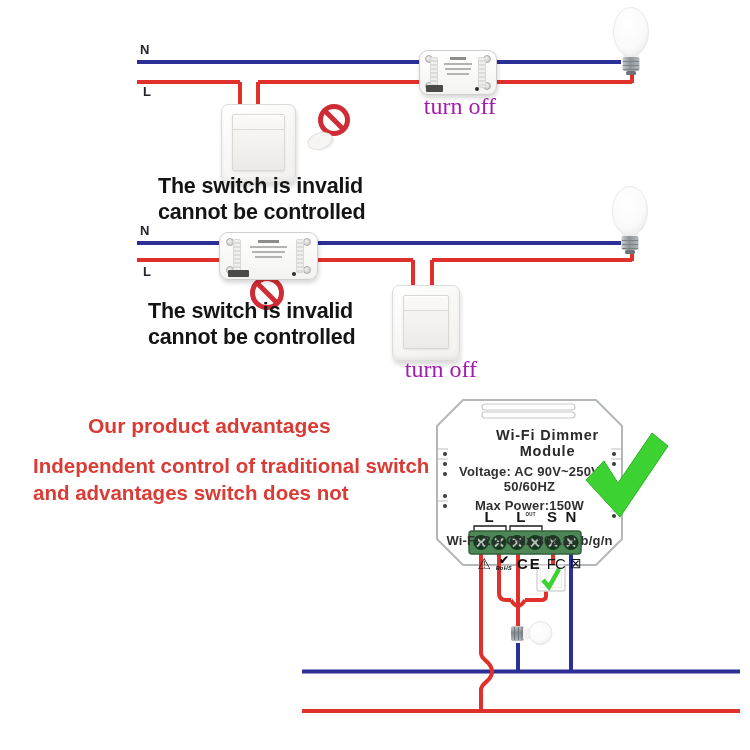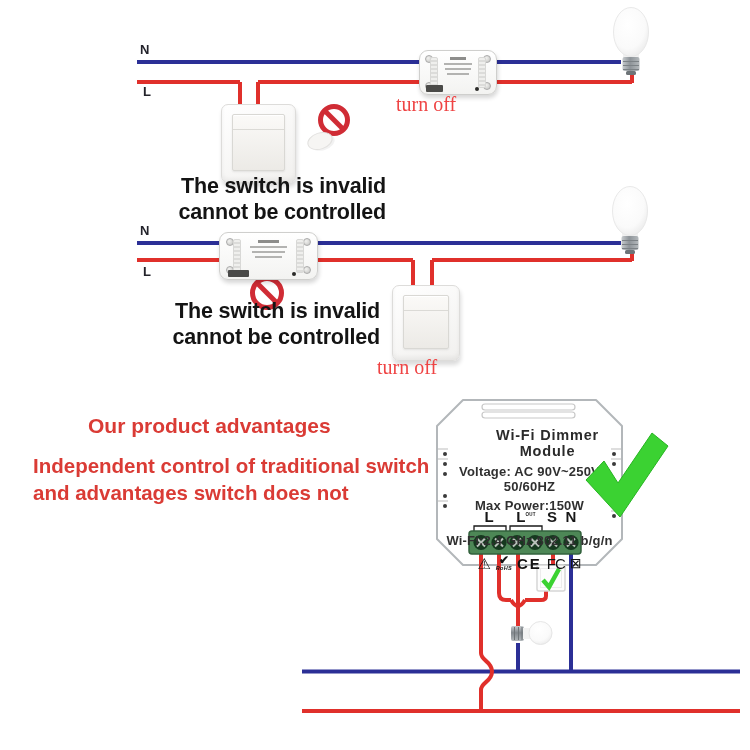--- a/index.html
+++ b/index.html
@@ -10,24 +10,24 @@
   
   .wire-red{stroke:var(--wire-red,#e0302b);stroke-width:4;fill:none;}
   .wire-blue{stroke:var(--wire-blue,#2b2f96);stroke-width:4;fill:none;}
   .prohibit-ring{stroke:var(--prohibit-red,#d02c35);stroke-width:5;fill:none;}
   .prohibit-slash{stroke:var(--prohibit-red,#d02c35);stroke-width:5;}
   .check-fill{fill:var(--check-green,#3bd232);stroke:#27b422;stroke-width:1;}
   .check-stroke{stroke:var(--check-green,#3bd232);stroke-width:4.5;fill:none;}
 
   
   .nl-label{position:absolute;font-size:13px;font-weight:bold;color:#23232b;}
-  .caption{position:absolute;text-align:right;font-size:21.5px;line-height:25.5px;
+  .caption{position:absolute;text-align:left;font-size:21.5px;line-height:25.5px;
            font-weight:600;color:#141414;letter-spacing:-0.2px;}
-  .turnoff{position:absolute;text-align:left;font-family:"Liberation Serif",serif;
-           font-size:20px;color:#ef4444;}
+  .turnoff{position:absolute;text-align:right;font-family:"Liberation Serif",serif;
+           font-size:24px;color:#a21caf;}
   .red-text{color:var(--text-red,#da3b35);}
   .adv-title{position:absolute;font-size:21px;font-weight:600;}
   .adv-par{position:absolute;font-size:20.5px;line-height:26.5px;font-weight:700;}
   .adv-par span{display:block;}
 
   
   .relay{position:absolute;background:linear-gradient(180deg,#ffffff,#f3f3f1);
          border:1px solid #cfcfcd;border-radius:9px;
          box-shadow:1px 3px 4px rgba(0,0,0,0.16);}
   .screw{position:absolute;width:6px;height:6px;border-radius:50%;

